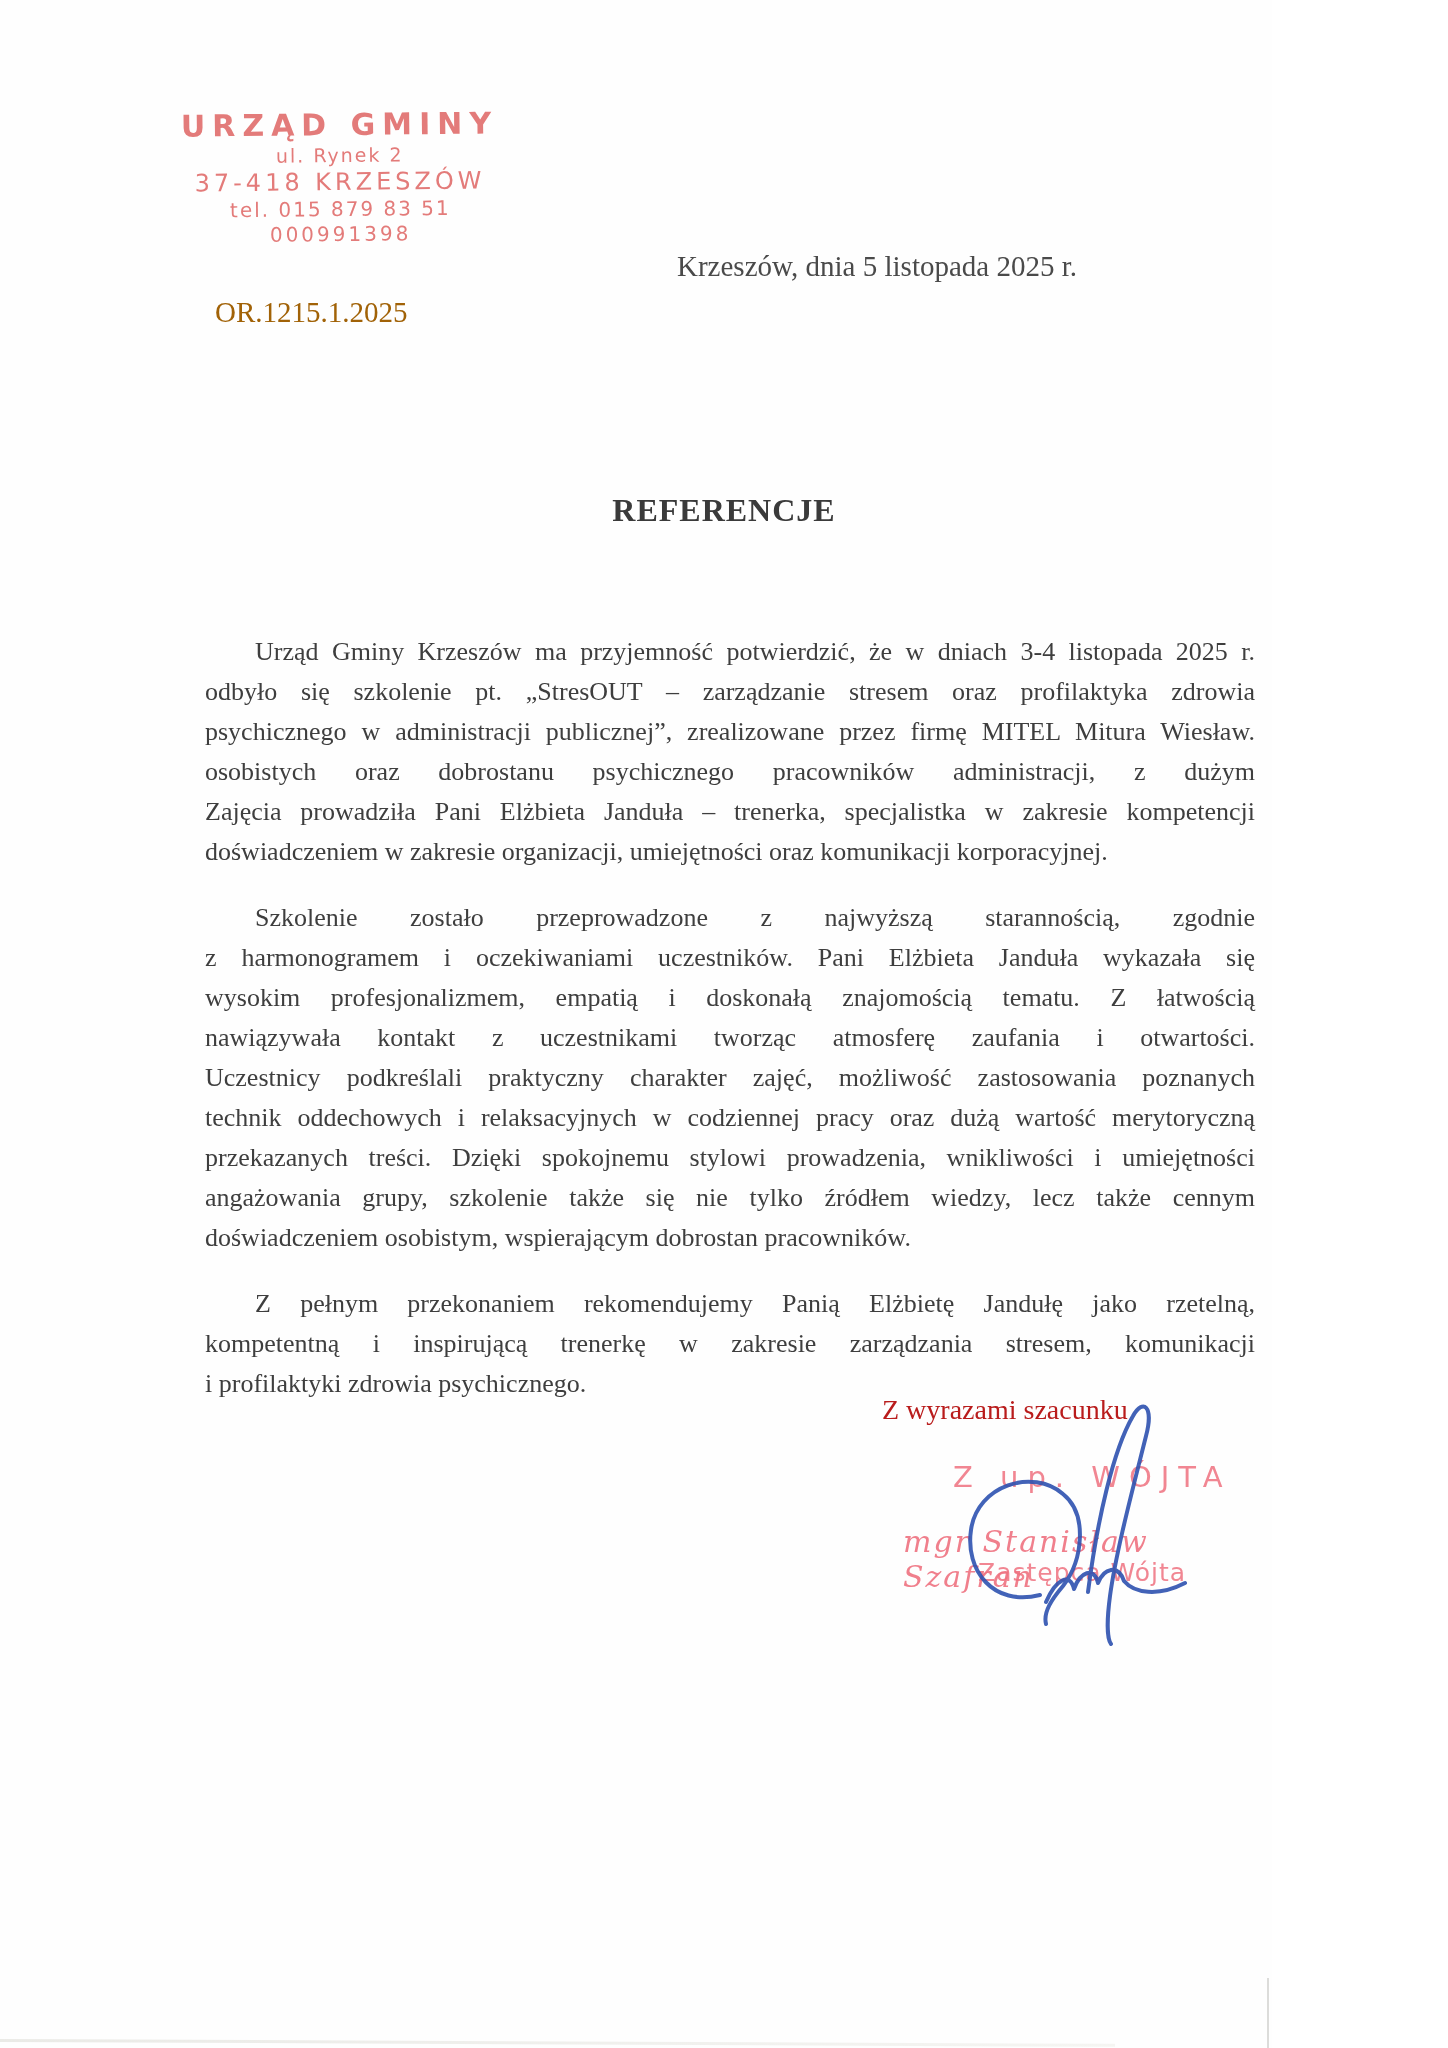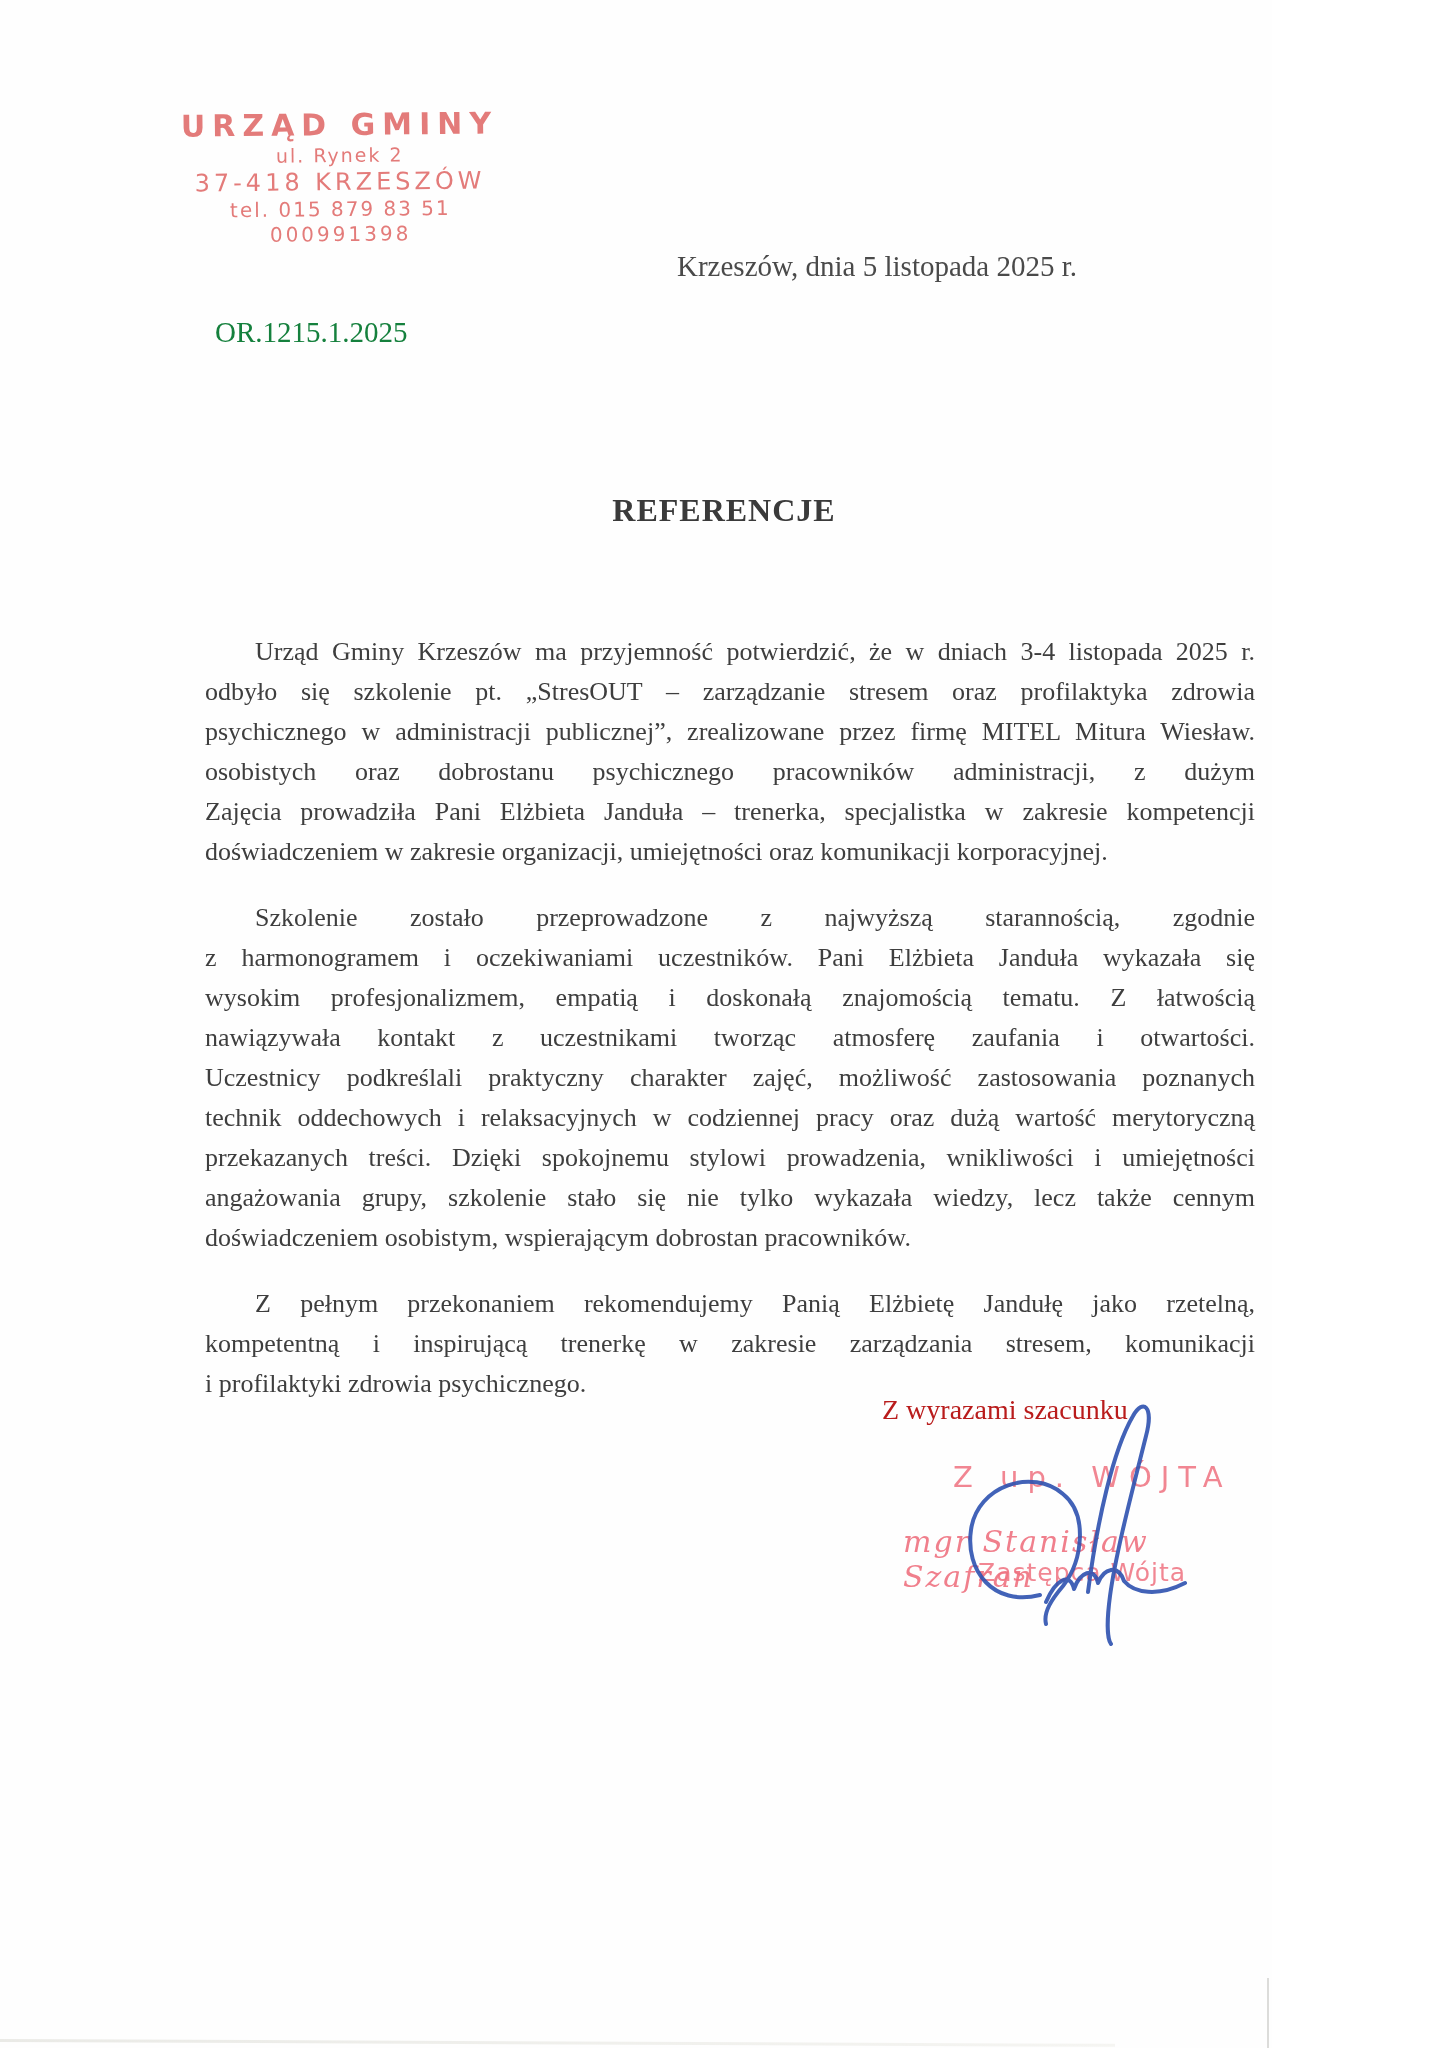--- a/index.html
+++ b/index.html
@@ -44,23 +44,23 @@
     position: absolute;
     top: 250px;
     right: 195px;
     font-size: 29px;
     color: #4a4a4a;
     margin-left: 20px;
   }
   .ref-number {
     position: absolute;
     left: 215px;
-    top: 316px;
+    top: 296px;
     font-size: 29px;
-    color: #15803d;
+    color: #a16207;
   }
 
   
   .title {
     position: absolute;
     left: 0;
     top: 492px;
     width: 1448px;
     margin: 0;
     text-align: center;
@@ -186,21 +186,21 @@
         <div class="line last">doświadczeniem w zakresie organizacji, umiejętności oraz komunikacji korporacyjnej.</div>
       </div>
       <div class="para">
         <div class="line first">Szkolenie zostało przeprowadzone z najwyższą starannością, zgodnie</div>
         <div class="line">z harmonogramem i oczekiwaniami uczestników. Pani Elżbieta Janduła wykazała się</div>
         <div class="line">wysokim profesjonalizmem, empatią i doskonałą znajomością tematu. Z łatwością</div>
         <div class="line">nawiązywała kontakt z uczestnikami tworząc atmosferę zaufania i otwartości.</div>
         <div class="line">Uczestnicy podkreślali praktyczny charakter zajęć, możliwość zastosowania poznanych</div>
         <div class="line">technik oddechowych i relaksacyjnych w codziennej pracy oraz dużą wartość merytoryczną</div>
         <div class="line">przekazanych treści. Dzięki spokojnemu stylowi prowadzenia, wnikliwości i umiejętności</div>
-        <div class="line">angażowania grupy, szkolenie stało się nie tylko wykazała wiedzy, lecz także cennym</div>
+        <div class="line">angażowania grupy, szkolenie także się nie tylko źródłem wiedzy, lecz także cennym</div>
         <div class="line last">doświadczeniem osobistym, wspierającym dobrostan pracowników.</div>
       </div>
       <div class="para">
         <div class="line first">Z pełnym przekonaniem rekomendujemy Panią Elżbietę Jandułę jako rzetelną,</div>
         <div class="line">kompetentną i inspirującą trenerkę w zakresie zarządzania stresem, komunikacji</div>
         <div class="line last">i profilaktyki zdrowia psychicznego.</div>
       </div>
     </div>
 
   <div class="closing">Z wyrazami szacunku</div>

